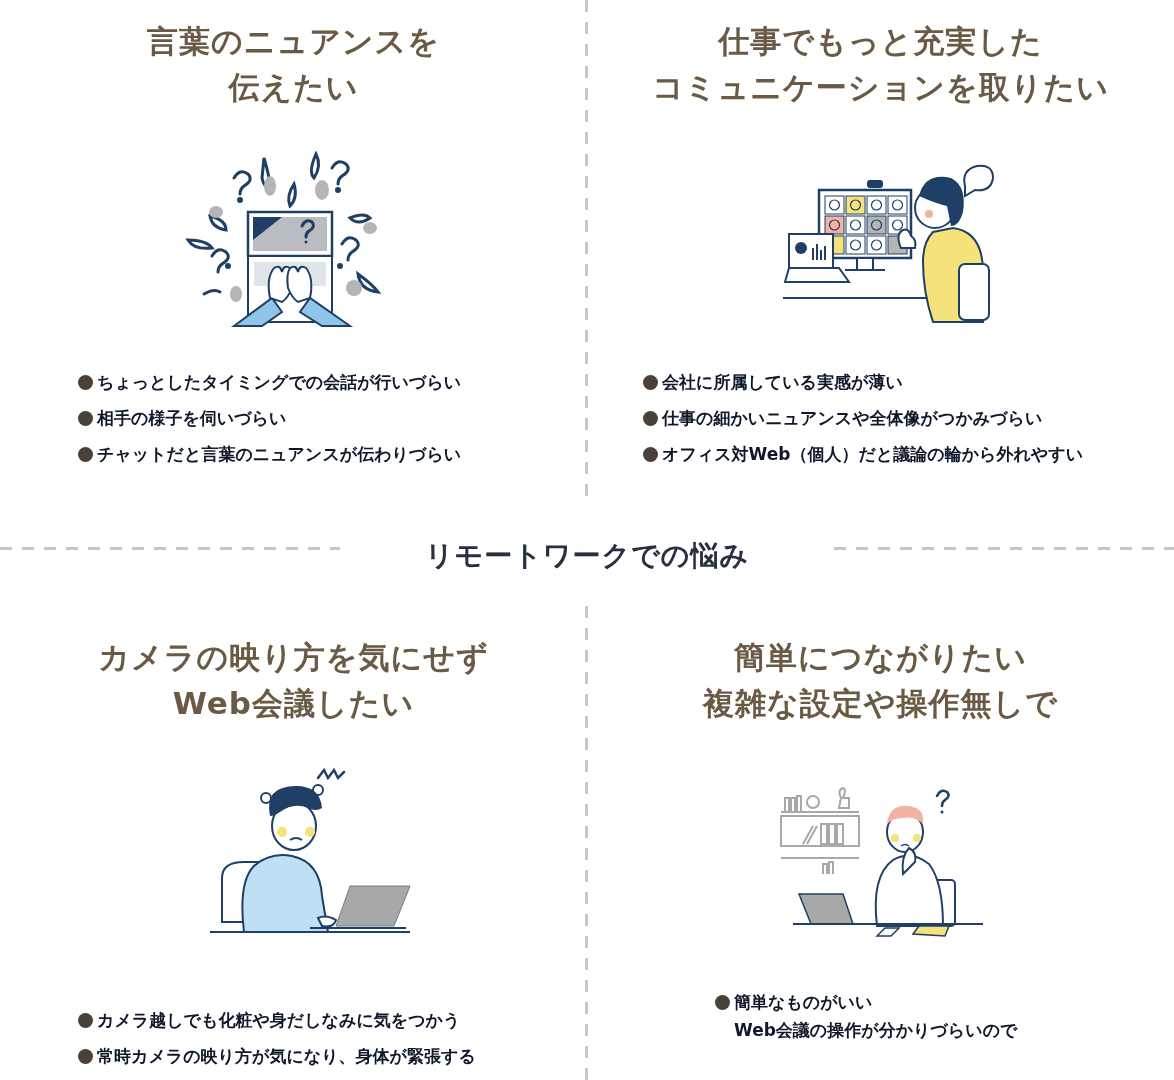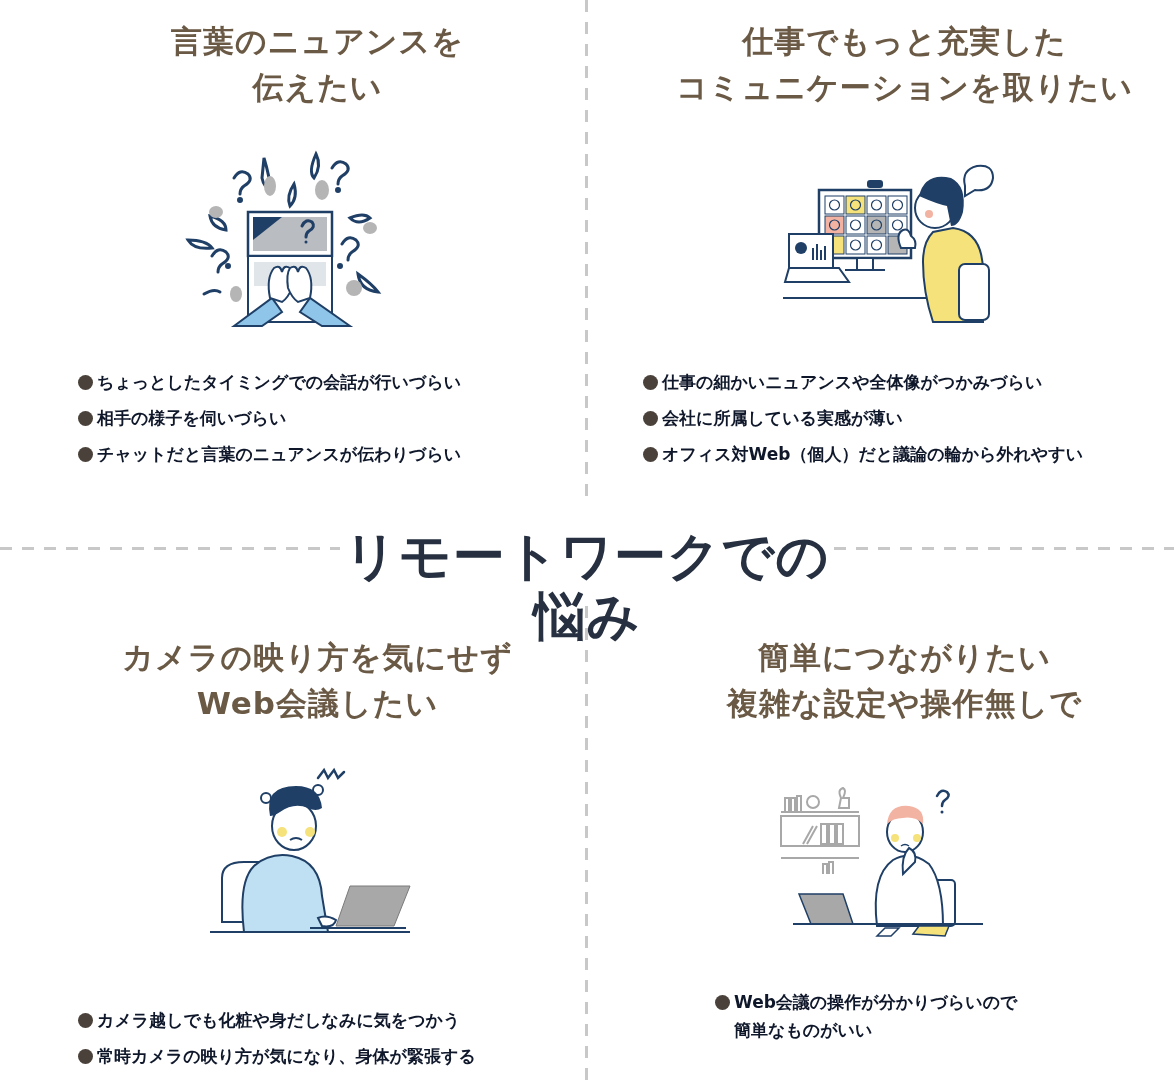--- a/index.html
+++ b/index.html
@@ -7,28 +7,28 @@
        font-family:"DejaVu Sans","Liberation Sans",sans-serif;}
   .vline{position:absolute;left:585px;width:3px;
          background-image:repeating-linear-gradient(to bottom,#c8c8c8 0 12px,transparent 12px 22px);}
   .vline.top{top:0;height:502px;}
   .vline.bottom{top:606px;height:474px;}
   .hline{position:absolute;top:547px;height:3px;
          background-image:repeating-linear-gradient(to right,#c8c8c8 0 12px,transparent 12px 22px);}
   .hline.left{left:0;width:340px;}
   .hline.right{left:834px;width:340px;}
   .center-title{position:absolute;top:526px;left:340px;width:494px;text-align:center;
-        font-size:52px;font-weight:bold;color:#263040;letter-spacing:1px;line-height:60px;}
+        font-size:28px;font-weight:bold;color:#263040;letter-spacing:1px;line-height:60px;}
   .quad{position:absolute;width:587px;}
   .quad.q1{left:0;top:0;}
   .quad.q2{left:587px;top:0;}
   .quad.q3{left:0;top:606px;}
   .quad.q4{left:587px;top:606px;}
   .q-title{position:absolute;left:0;width:100%;text-align:center;color:#6a5944;
-       font-weight:bold;font-size:31px;line-height:46px;letter-spacing:1px;padding-left:24px;}
+       font-weight:bold;font-size:31px;line-height:46px;letter-spacing:1px;}
   .q1 .q-title,.q2 .q-title{top:18px;}
   .q3 .q-title,.q4 .q-title{top:28px;}
   .q-title span{display:block;}
   .illus{position:absolute;}
   .bullets{position:absolute;list-style:none;margin:0;padding:0;color:#0f172a;
        font-weight:bold;font-size:17px;}
   .bullets li{height:36px;line-height:36px;white-space:nowrap;display:flex;align-items:center;}
   .bullets .dot{display:inline-block;width:15px;height:15px;border-radius:50%;background:#4a423a;margin-right:4px;flex:none;}
   .q1 .bullets{left:78px;top:364px;}
   .q2 .bullets{left:56px;top:364px;}
@@ -167,25 +167,25 @@
     <path d="M150 76 q-10 10-10 30 q0 30 10 60 h50 v-50 q0-40-30-44 z" fill="#f5e27a" stroke="#1f3f66" stroke-width="2"></path>
     <rect x="176" y="108" width="30" height="56" rx="6" fill="#fff" stroke="#1f3f66" stroke-width="2"></rect>
     <circle cx="152" cy="52" r="20" fill="#fff" stroke="#1f3f66" stroke-width="2"></circle>
     <path d="M136 40 q6-24 32-18 q16 8 12 34 q-4 14-12 14 l-4-20 q-10-2-28-10 z" fill="#1f3f66"></path>
     <circle cx="146" cy="58" r="4" fill="#f3b3a3"></circle>
     <path d="M118 92 q-6-14 2-18 q6-2 8 6 q6 4 4 12 z" fill="#fff" stroke="#1f3f66" stroke-width="2"></path>
   </svg>
   <ul class="bullets">
     <li>
         <span class="dot"></span>
+        <span>会社に所属している実感が薄い</span>
+      </li>
+    <li>
+        <span class="dot"></span>
         <span>仕事の細かいニュアンスや全体像がつかみづらい</span>
-      </li>
-    <li>
-        <span class="dot"></span>
-        <span>会社に所属している実感が薄い</span>
       </li>
     <li>
         <span class="dot"></span>
         <span>オフィス対Web（個人）だと議論の輪から外れやすい</span>
       </li>
   </ul>
 </section>
 
 <section class="quad q3">
   <h2 class="q-title" style="margin:0">
@@ -264,18 +264,18 @@
     <path d="M76 140 h20" stroke="#1f3f66" stroke-width="2"></path>
     <path d="M20 140 h190" stroke="#1f3f66" stroke-width="2"></path>
 
     <polygon points="104,152 112,144 126,144 118,152" fill="#fff" stroke="#1f3f66" stroke-width="1.5"></polygon>
     <polygon points="140,150 146,142 176,142 172,152" fill="#f5e27a" stroke="#1f3f66" stroke-width="1.5"></polygon>
   </svg>
   <ul class="bullets">
     <li class="multi">
         <span class="dot"></span>
       <span>
+        <span>簡単なものがいい</span>
         <span>Web会議の操作が分かりづらいので</span>
-        <span>簡単なものがいい</span>
       </span>
     </li>
   </ul>
 </section>
 
 </body></html>

